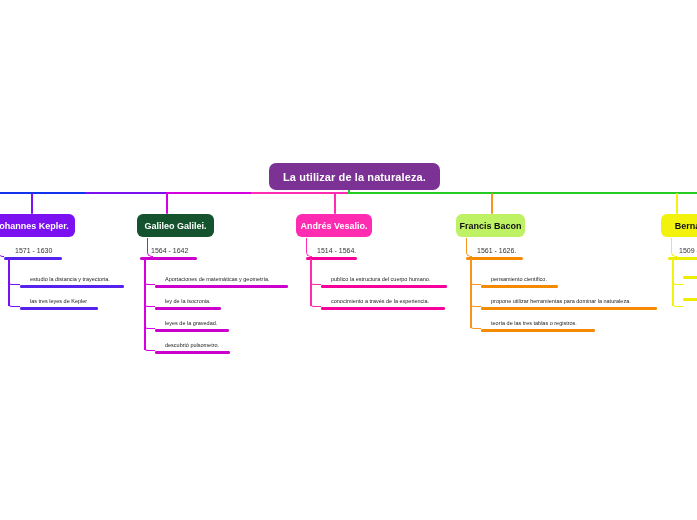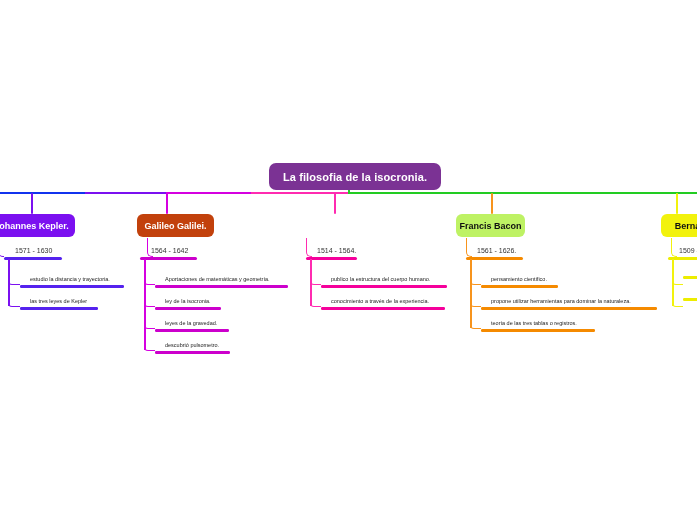--- a/index.html
+++ b/index.html
@@ -140,41 +140,41 @@
 </head>
 <body>
 
 <div id="canvas">
     <div class="spine" style="left: 0px; width: 85px; background: rgb(17, 51, 238);"></div>
     <div class="spine" style="left: 85px; width: 81px; background: rgb(123, 16, 240);"></div>
     <div class="spine" style="left: 166px; width: 85px; background: rgb(213, 0, 224);"></div>
     <div class="spine" style="left: 251px; width: 97px; background: rgb(255, 43, 176);"></div>
     <div class="spine" style="left: 348px; width: 349px; background: rgb(34, 204, 34);"></div>
     <div class="root-drop"></div>
-    <div class="root-node" style="background: rgb(123, 50, 148); color: rgb(255, 255, 255);">La filosofia de la isocronia.</div>
+    <div class="root-node" style="background: rgb(123, 50, 148); color: rgb(255, 255, 255);">La utilizar de la naturaleza.</div>
     <div class="branch-drop" style="left: 31px; background: rgb(123, 16, 240);"></div>
     <div class="branch-pill" style="left: -12px; width: 87px; background: rgb(123, 16, 240); color: rgb(255, 255, 255);">Johannes Kepler.</div>
     <div class="elbow" style="left: -2px; top: 238px; width: 6px; height: 19px; border-color: rgb(123, 16, 240);"></div>
     <div class="date-wrap" style="left: 4px; top: 246px;">
       <div class="date-label">1571 - 1630</div>
       <div class="date-bar" style="width: 58px; background: rgb(85, 34, 238);"></div>
     </div>
     <div class="leaf-trunk" style="left: 8px; top: 259px; height: 47px; background: rgb(123, 16, 240);"></div>
     <div class="leaf-elbow" style="left: 8px; top: 277px; width: 12px; height: 8px; border-color: rgb(123, 16, 240);"></div>
     <div class="leaf" style="left: 20px; top: 275px;">
       <div class="leaf-label">estudio  la distancia y trayectoria.</div>
       <div class="leaf-bar" style="width: 104px; background: rgb(85, 34, 238);"></div>
     </div>
     <div class="leaf-elbow" style="left: 8px; top: 299px; width: 12px; height: 8px; border-color: rgb(123, 16, 240);"></div>
     <div class="leaf" style="left: 20px; top: 297px;">
       <div class="leaf-label">las tres leyes de Kepler</div>
       <div class="leaf-bar" style="width: 78px; background: rgb(85, 34, 238);"></div>
     </div>
     <div class="branch-drop" style="left: 166px; background: rgb(213, 0, 224);"></div>
-    <div class="branch-pill" style="left: 137px; width: 77px; background: #c2410c; color: rgb(255, 255, 255);">Galileo Galilei.</div>
+    <div class="branch-pill" style="left: 137px; width: 77px; background: #14532d; color: rgb(255, 255, 255);">Galileo Galilei.</div>
     <div class="elbow" style="left: 147px; top: 238px; width: 6px; height: 19px; border-color: rgb(213, 0, 224);"></div>
     <div class="date-wrap" style="left: 140px; top: 246px;">
       <div class="date-label">1564 - 1642</div>
       <div class="date-bar" style="width: 57px; background: rgb(204, 0, 204);"></div>
     </div>
     <div class="leaf-trunk" style="left: 144px; top: 259px; height: 91px; background: rgb(213, 0, 224);"></div>
     <div class="leaf-elbow" style="left: 144px; top: 277px; width: 11px; height: 8px; border-color: rgb(213, 0, 224);"></div>
     <div class="leaf" style="left: 155px; top: 275px;">
       <div class="leaf-label">Aportaciones de matemáticas y geometría.</div>
       <div class="leaf-bar" style="width: 133px; background: rgb(204, 0, 204);"></div>
@@ -188,20 +188,21 @@
     <div class="leaf" style="left: 155px; top: 319px;">
       <div class="leaf-label">leyes de la gravedad.</div>
       <div class="leaf-bar" style="width: 74px; background: rgb(204, 0, 204);"></div>
     </div>
     <div class="leaf-elbow" style="left: 144px; top: 343px; width: 11px; height: 8px; border-color: rgb(213, 0, 224);"></div>
     <div class="leaf" style="left: 155px; top: 341px;">
       <div class="leaf-label">descubrió pulsometro.</div>
       <div class="leaf-bar" style="width: 75px; background: rgb(204, 0, 204);"></div>
     </div>
     <div class="branch-drop" style="left: 334px; background: rgb(255, 43, 176);"></div>
+    <div class="branch-pill" style="left: 296px; width: 76px; background: rgb(255, 43, 176); color: rgb(255, 255, 255);">Andrés Vesalio.</div>
     <div class="elbow" style="left: 306px; top: 238px; width: 6px; height: 19px; border-color: rgb(255, 43, 176);"></div>
     <div class="date-wrap" style="left: 306px; top: 246px;">
       <div class="date-label">1514 - 1564.</div>
       <div class="date-bar" style="width: 51px; background: rgb(245, 0, 155);"></div>
     </div>
     <div class="leaf-trunk" style="left: 310px; top: 259px; height: 47px; background: rgb(255, 43, 176);"></div>
     <div class="leaf-elbow" style="left: 310px; top: 277px; width: 11px; height: 8px; border-color: rgb(255, 43, 176);"></div>
     <div class="leaf" style="left: 321px; top: 275px;">
       <div class="leaf-label">publico la estructura del cuerpo humano.</div>
       <div class="leaf-bar" style="width: 126px; background: rgb(245, 0, 155);"></div>

